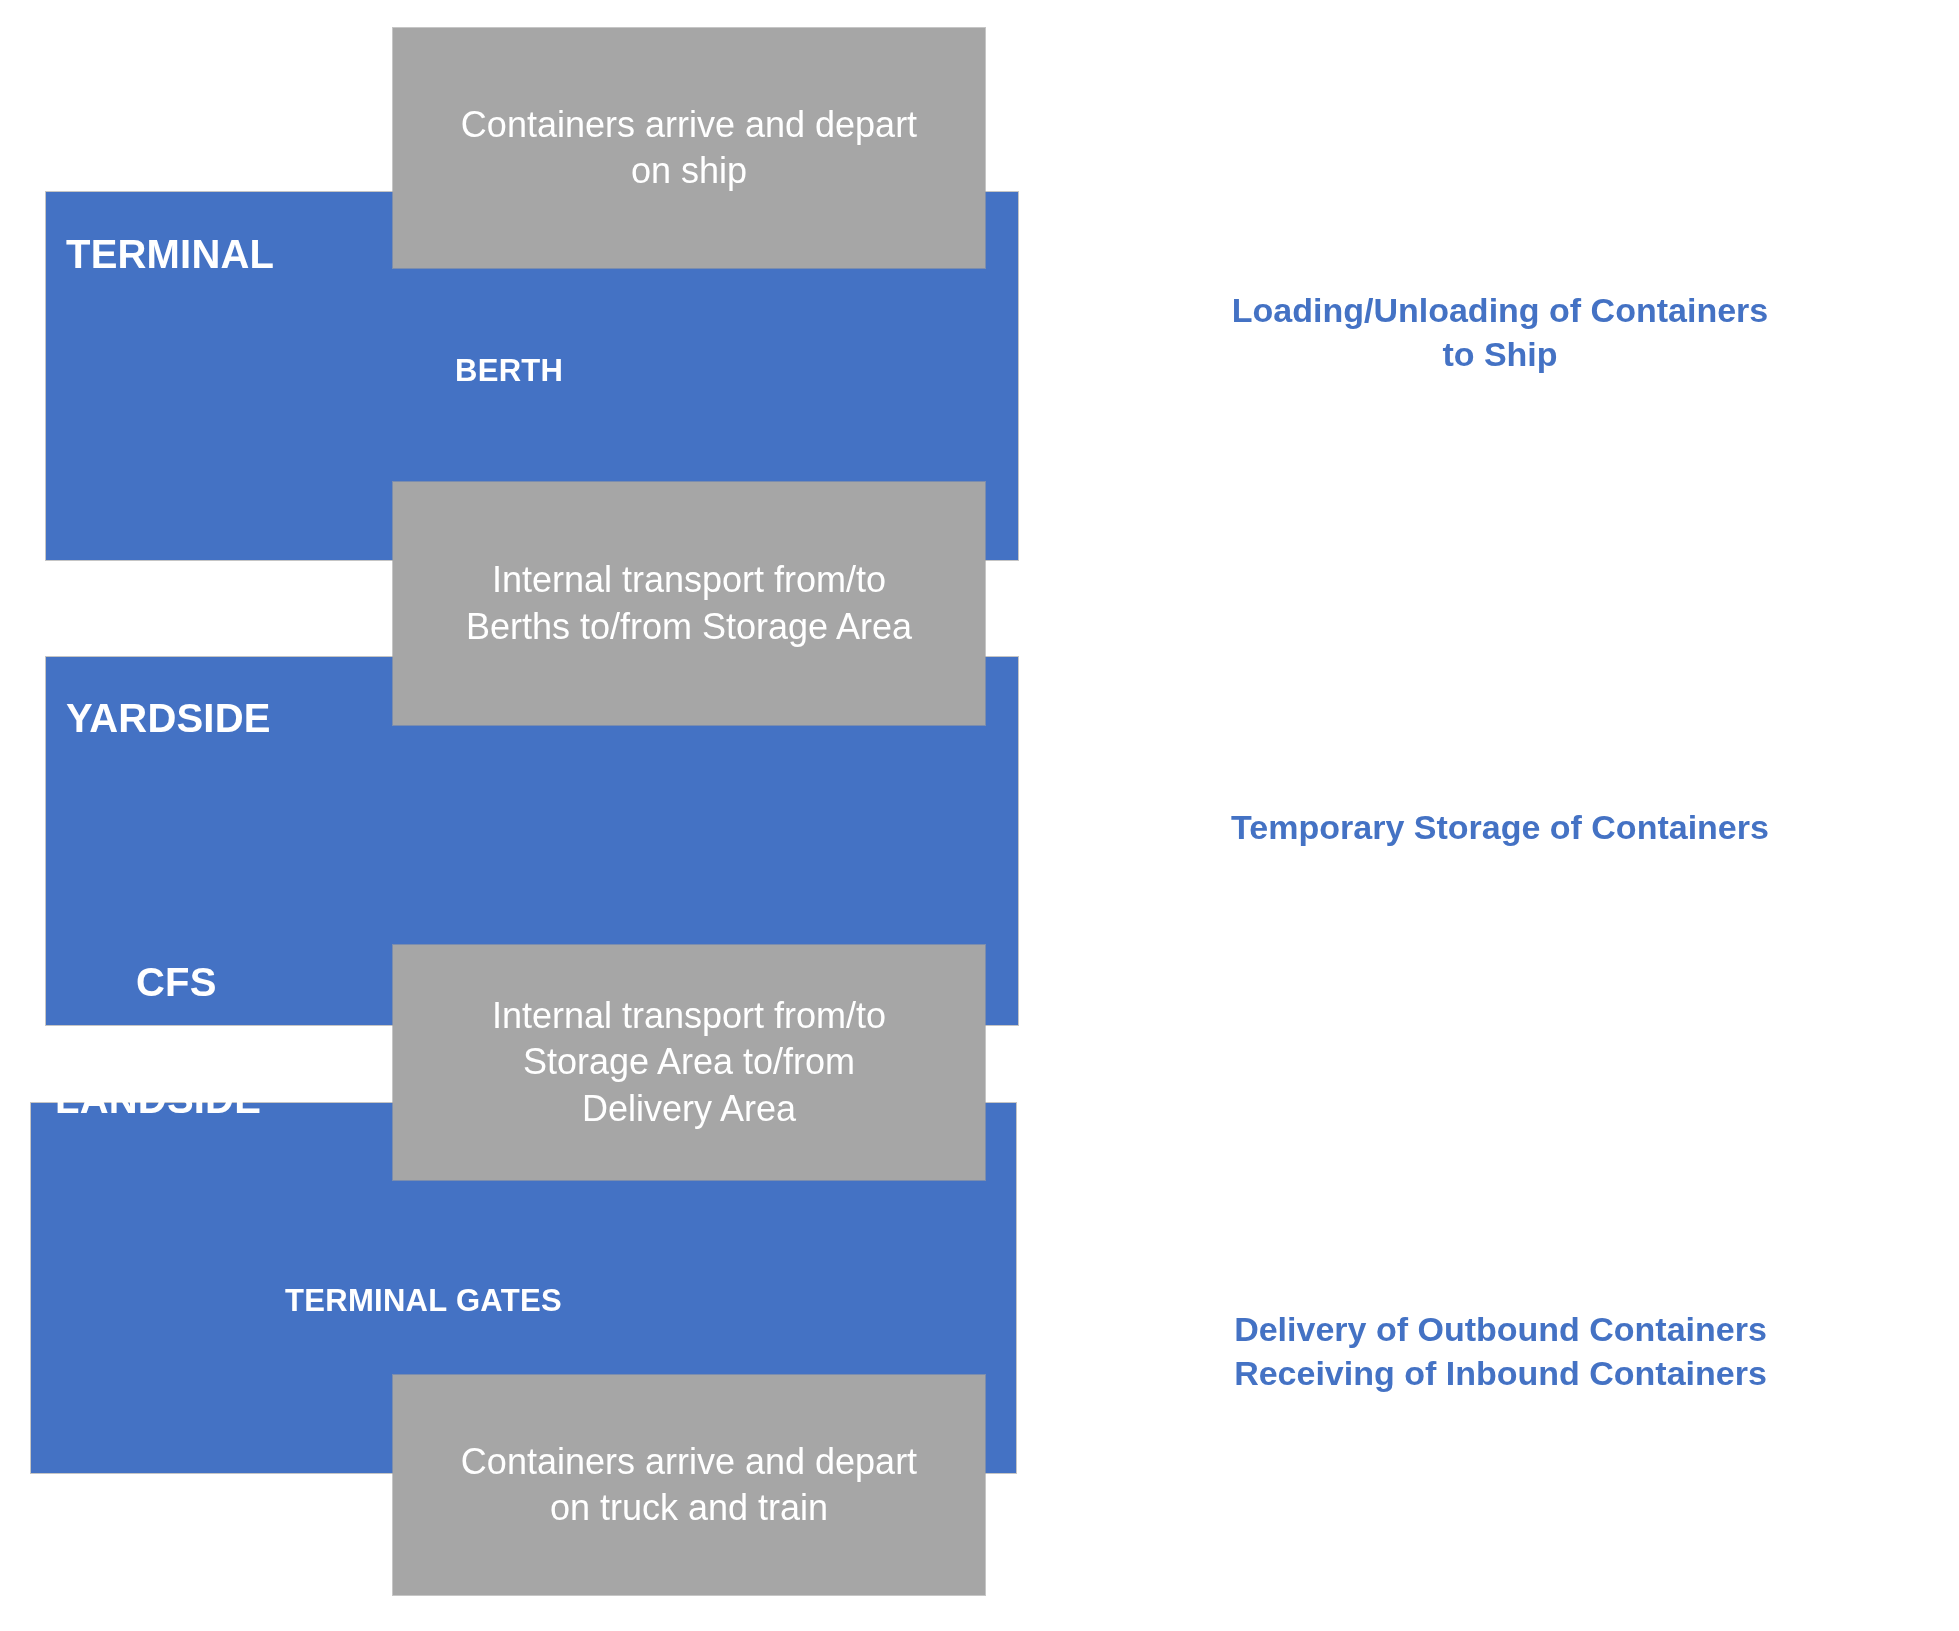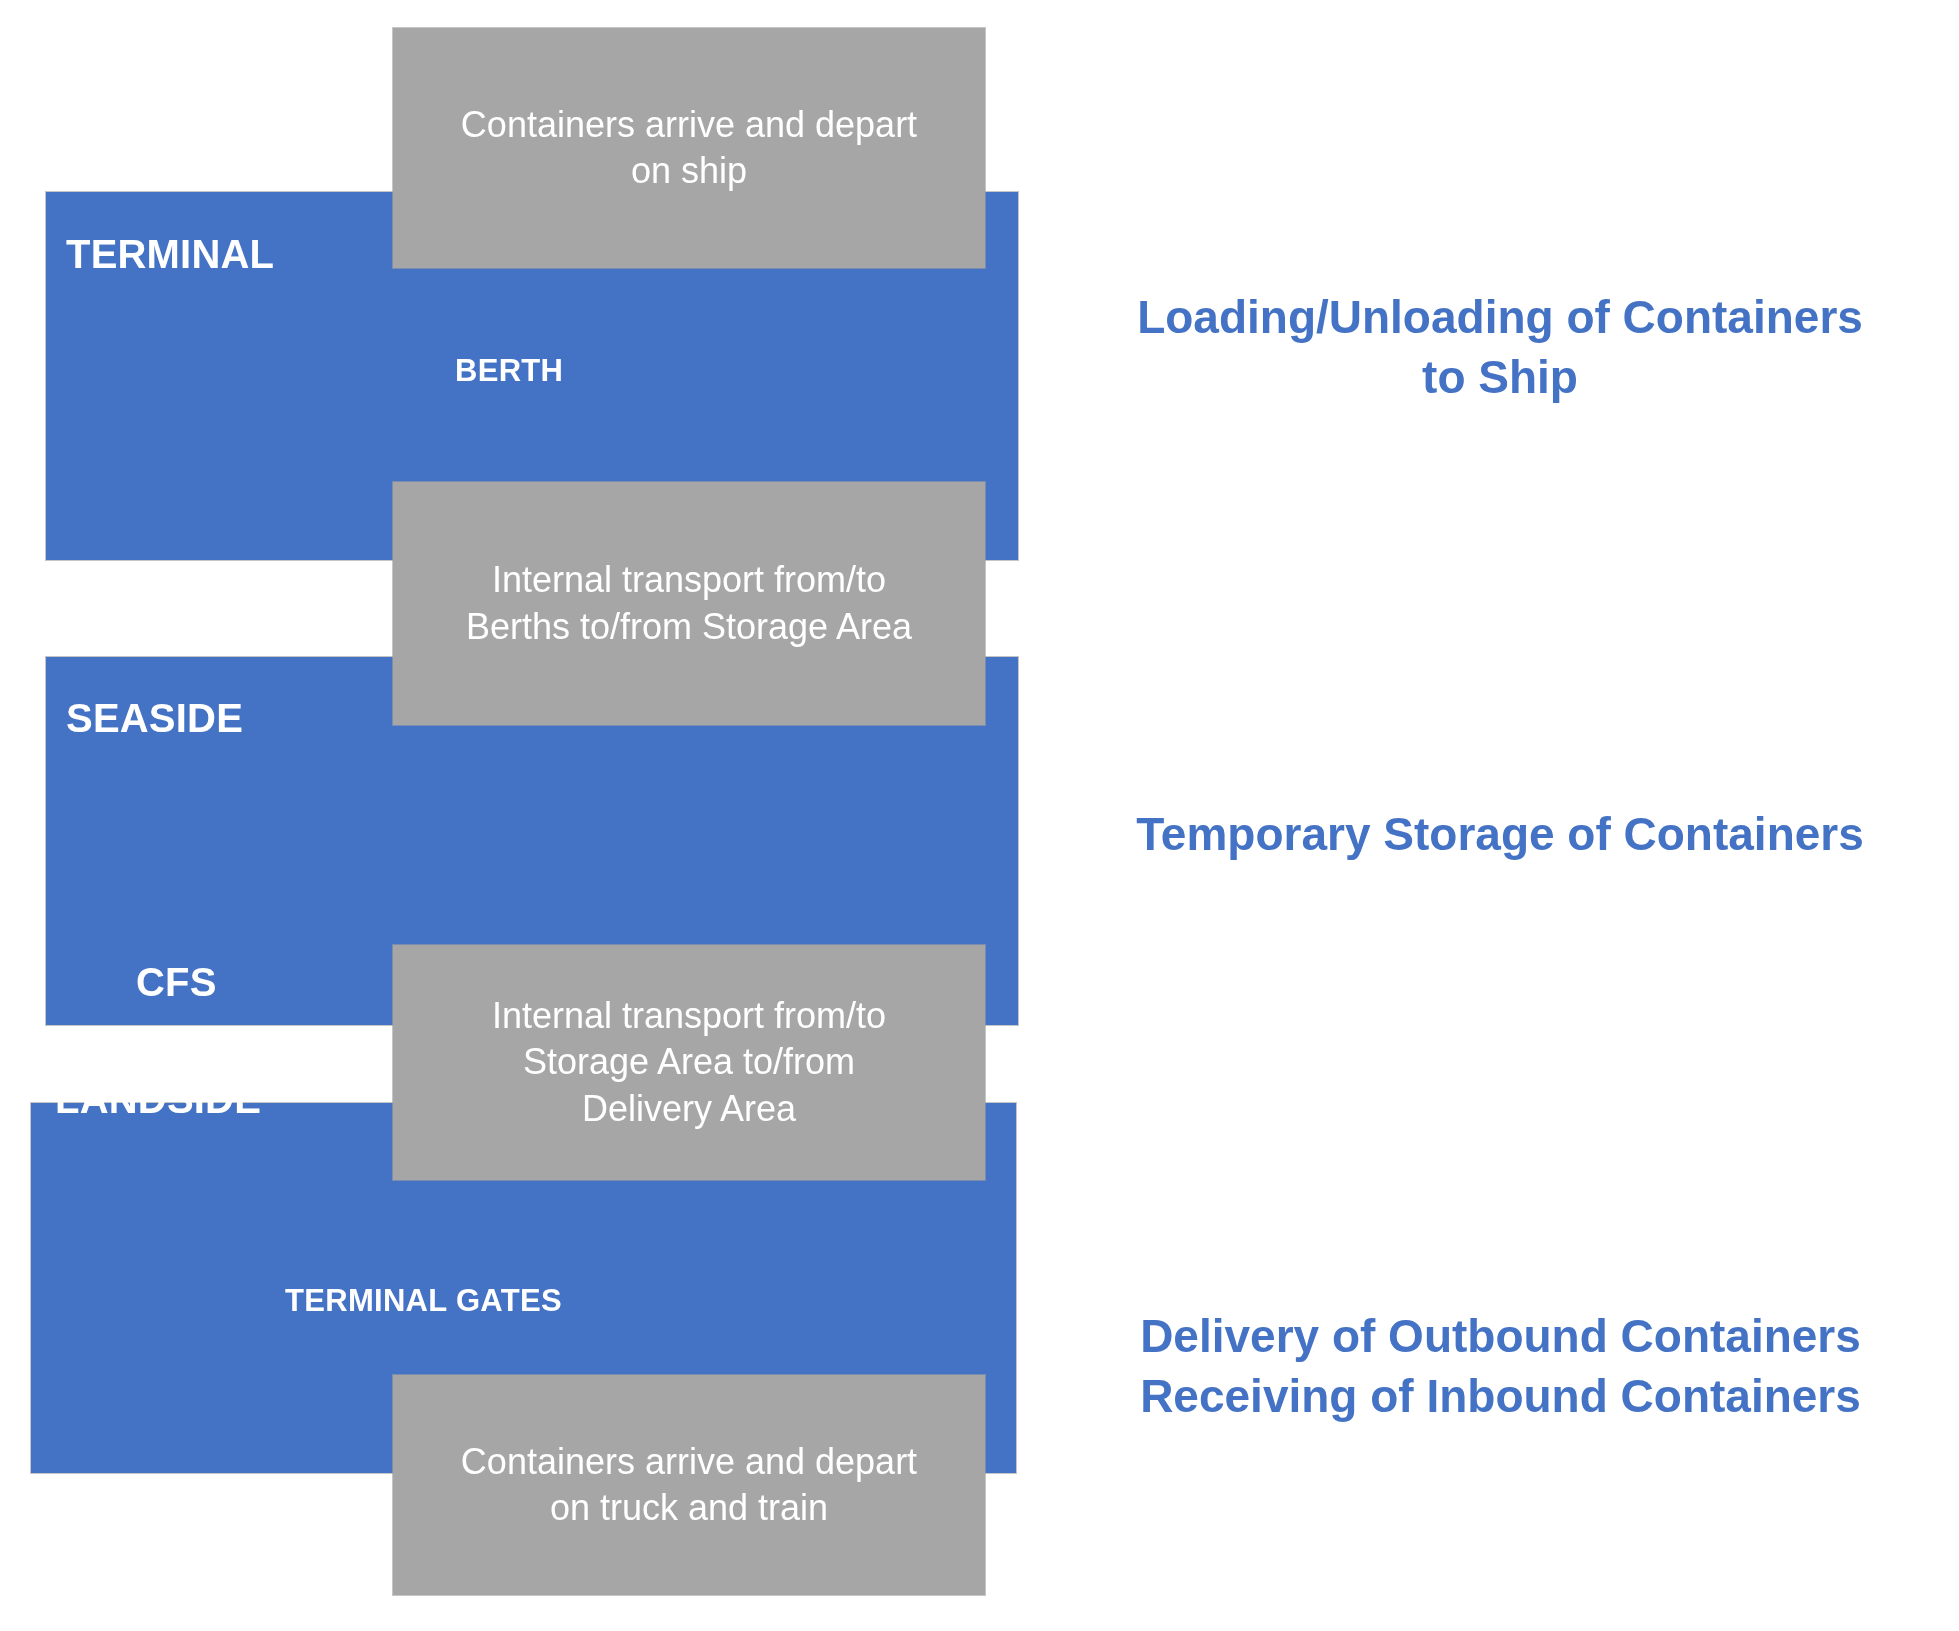--- a/index.html
+++ b/index.html
@@ -58,21 +58,21 @@
     line-height: 1.28;
     text-align: center;
     font-weight: normal;
   }
 
   
   .caption {
     position: absolute;
     color: #4472C4;
     font-weight: bold;
-    font-size: 46px;
+    font-size: 34px;
     line-height: 1.30;
     text-align: center;
   }
 
   #seaside-zone   { left: 46px;  top: 192px;  width: 972px; height: 368px; }
   #yardside-zone  { left: 46px;  top: 657px;  width: 972px; height: 368px; }
   #landside-zone  { left: 31px;  top: 1103px; width: 985px; height: 370px; }
 
   #seaside-label  { left: 66px;  top: 232px; }
   #yardside-label { left: 66px;  top: 696px; }
@@ -95,21 +95,21 @@
 </head>
 <body>
 
 <div id="canvas">
 
   <div class="zone" id="seaside-zone"></div>
   <div class="zone-label" id="seaside-label">TERMINAL</div>
   <div class="zone-title" id="berth-title">BERTH</div>
 
   <div class="zone" id="yardside-zone"></div>
-  <div class="zone-label" id="yardside-label">SEASIDE</div>
+  <div class="zone-label" id="yardside-label">YARDSIDE</div>
   <div class="zone-label" id="cfs-label">CFS</div>
 
   <div class="zone" id="landside-zone"></div>
   <div class="zone-label" id="landside-label">LANDSIDE</div>
   <div class="zone-title" id="terminal-title">TERMINAL GATES</div>
 
   <div class="note" id="note-ship">
     <div class="note-text">Containers arrive and depart<br>on ship</div>
   </div>
 

